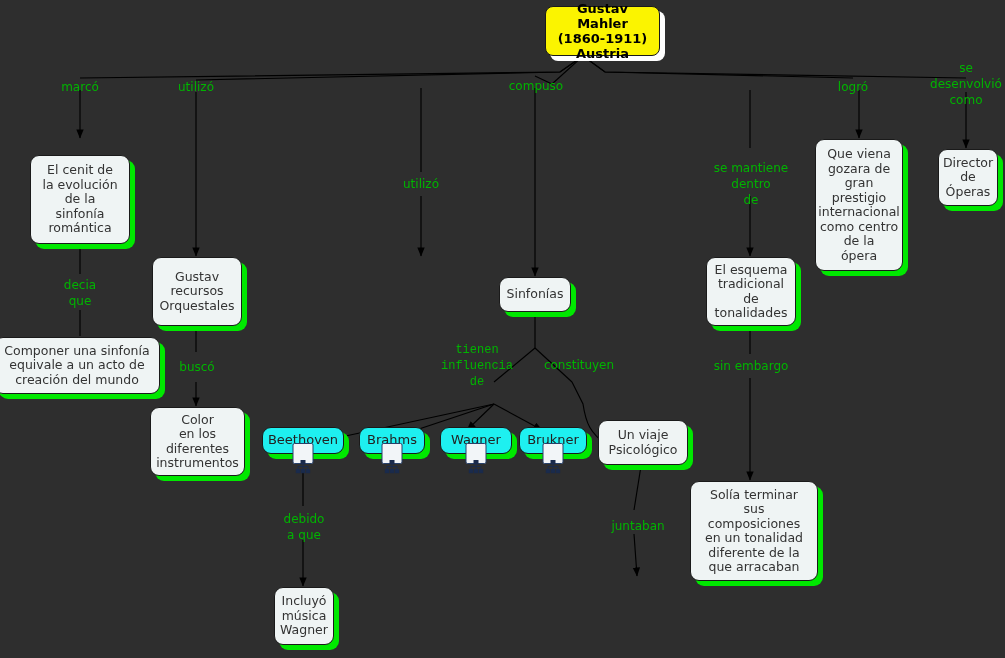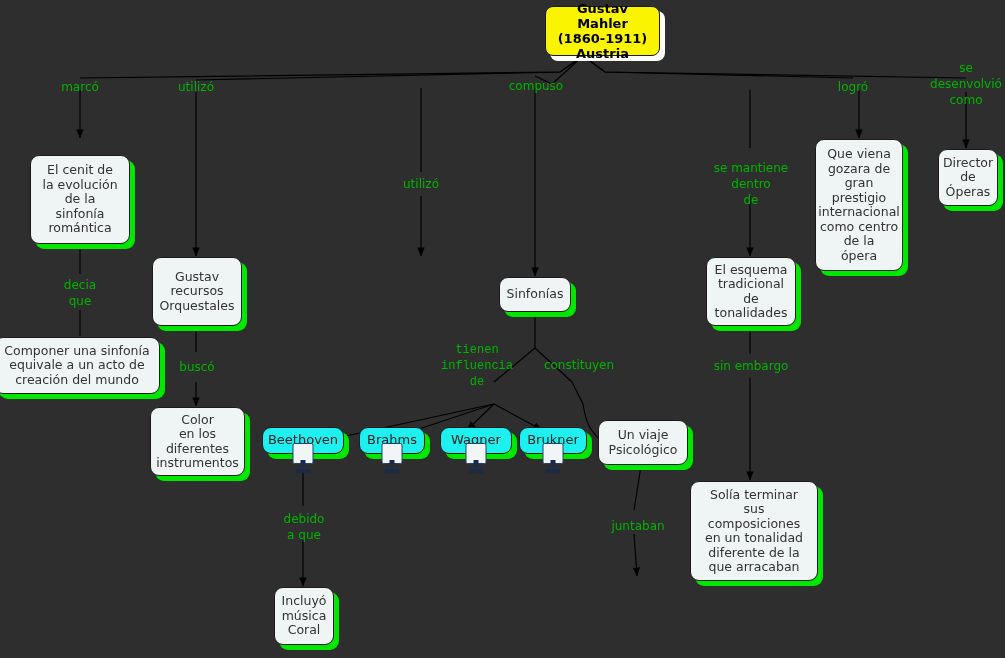--- a/index.html
+++ b/index.html
@@ -242,21 +242,21 @@
         </g>
       </svg>
     </span>
   </div>
 
   <div class="node" style="left:598px; top:420px; width:90px; height:45px;">Un viaje
 Psicológico</div>
 
   <div class="node" style="left:274px; top:587px; width:60px; height:58px;">Incluyó
 música
-Coral</div>
+Wagner</div>
 
 
   <div class="node" style="left:706px; top:257px; width:90px; height:69px;">El esquema
 tradicional
 de
 tonalidades</div>
 
   <div class="node" style="left:690px; top:481px; width:128px; height:100px;">Solía terminar
 sus composiciones
 en un tonalidad

